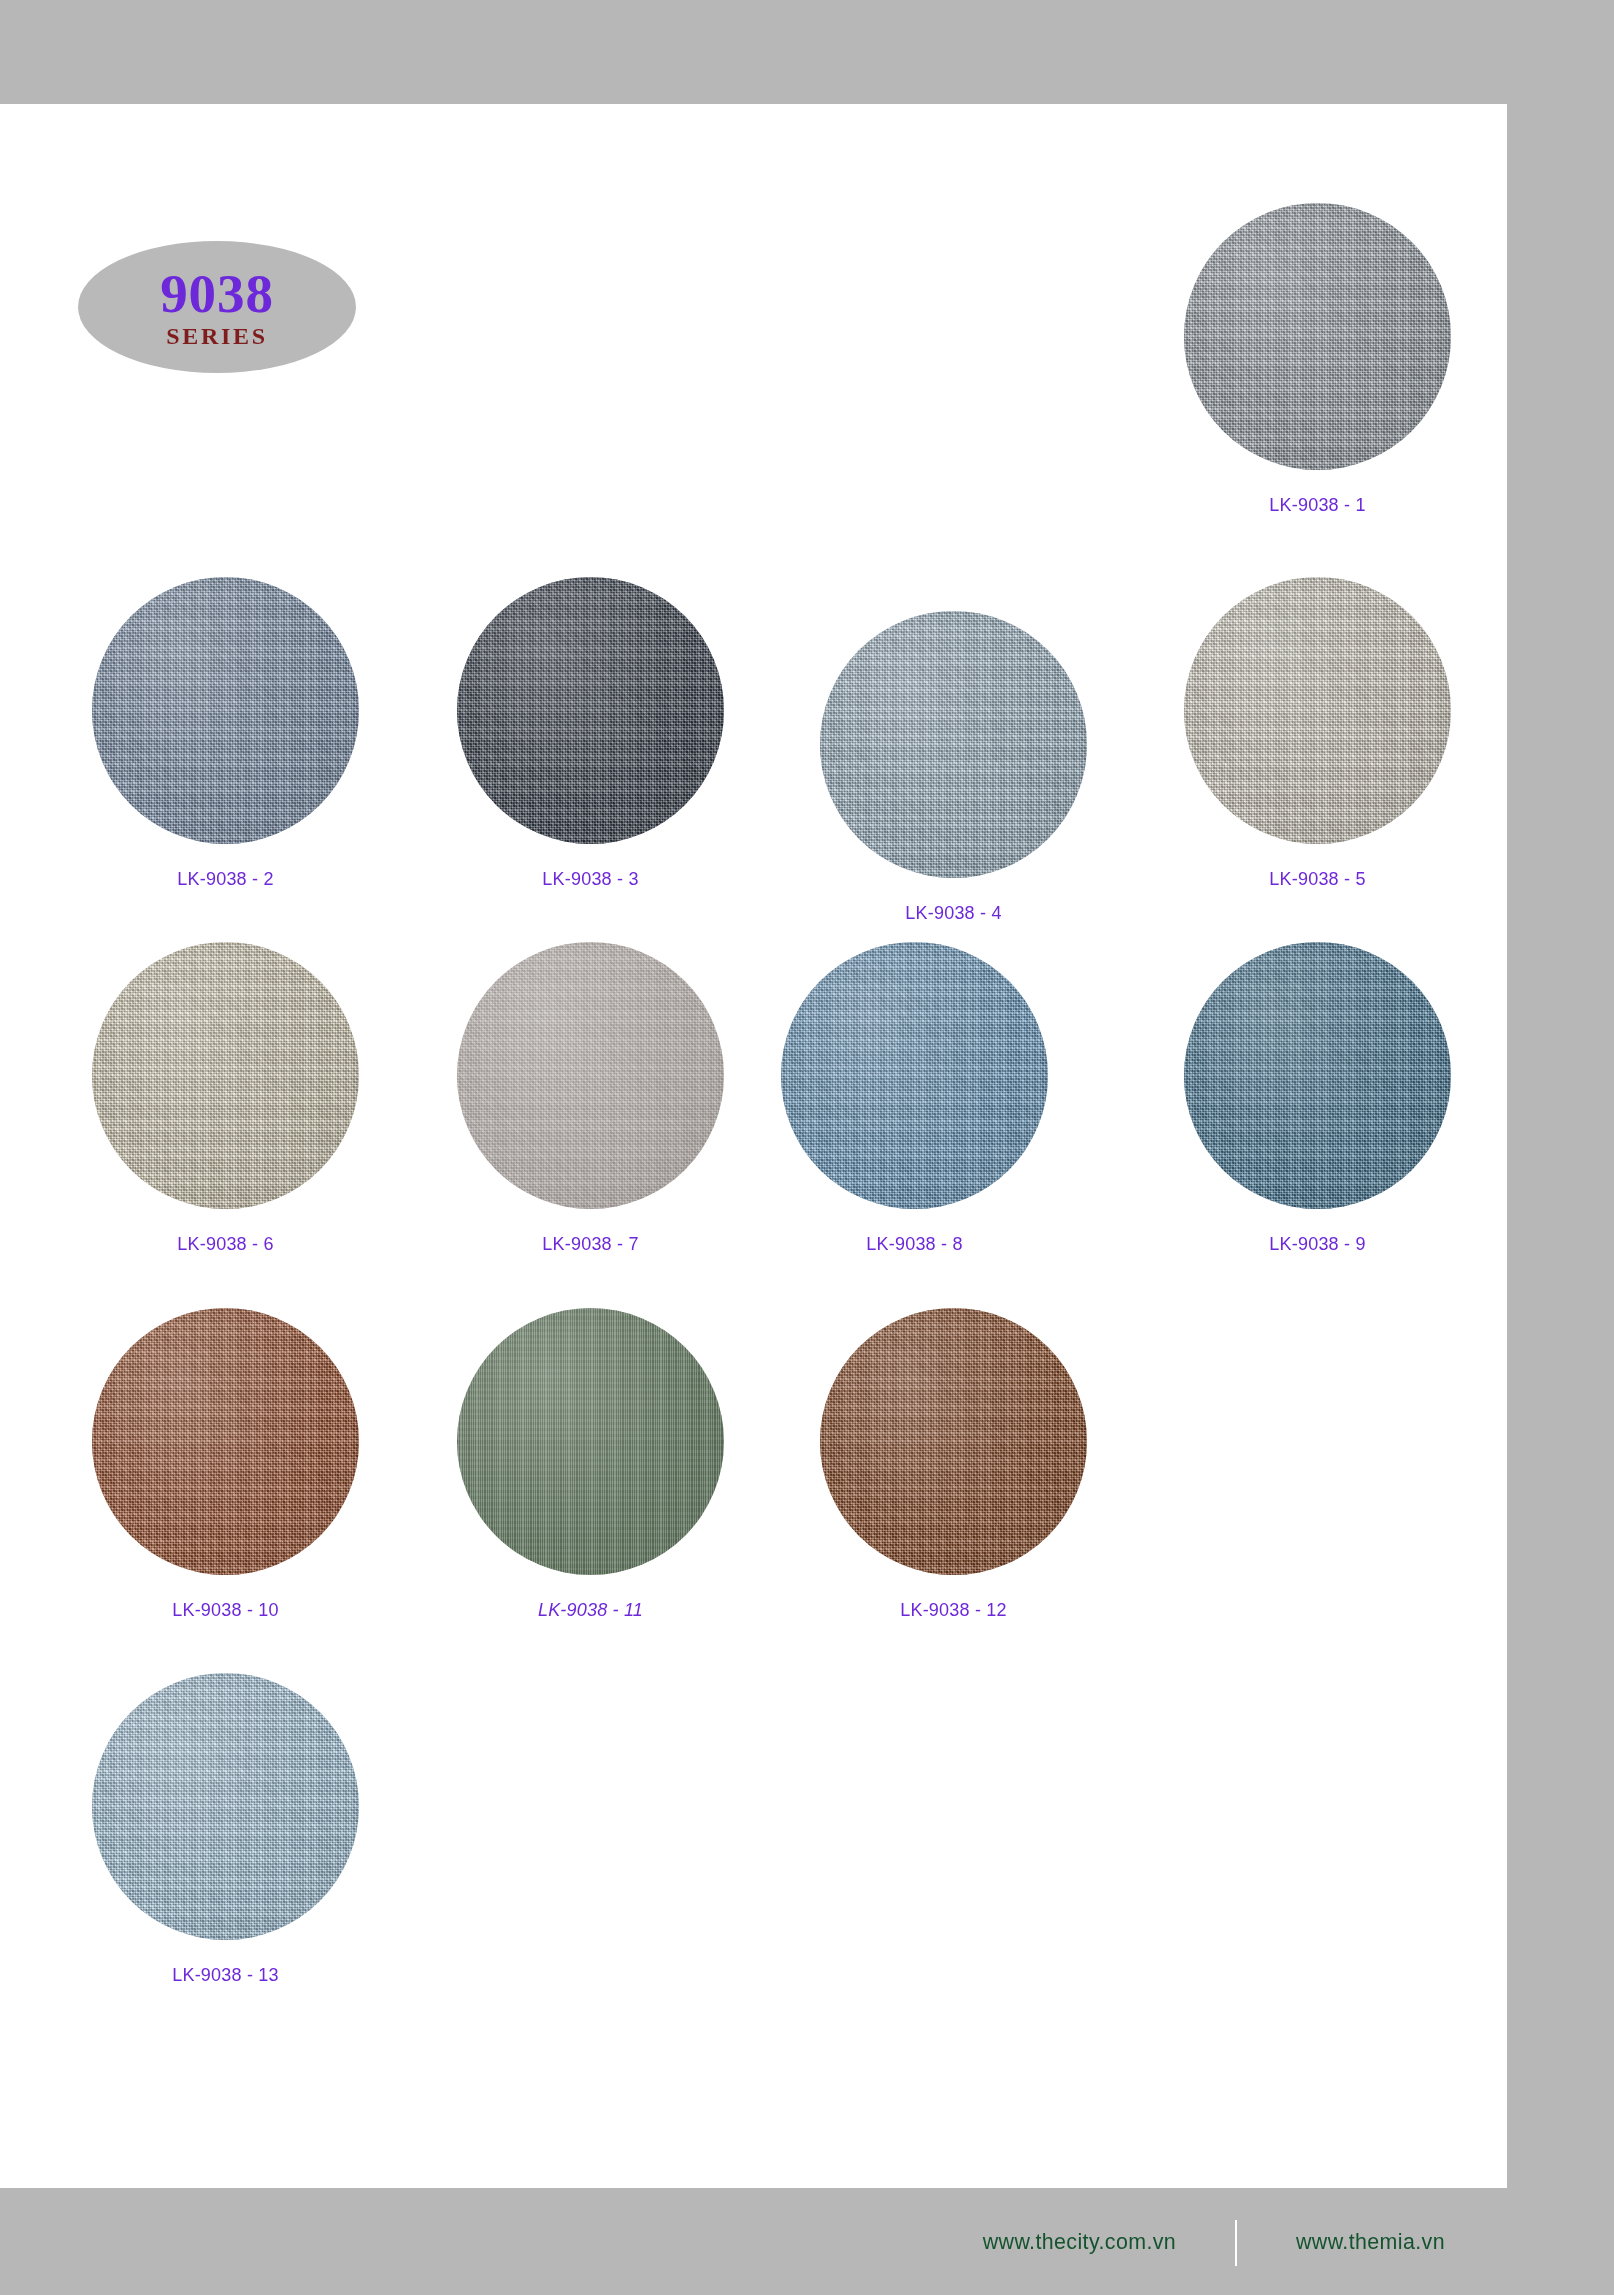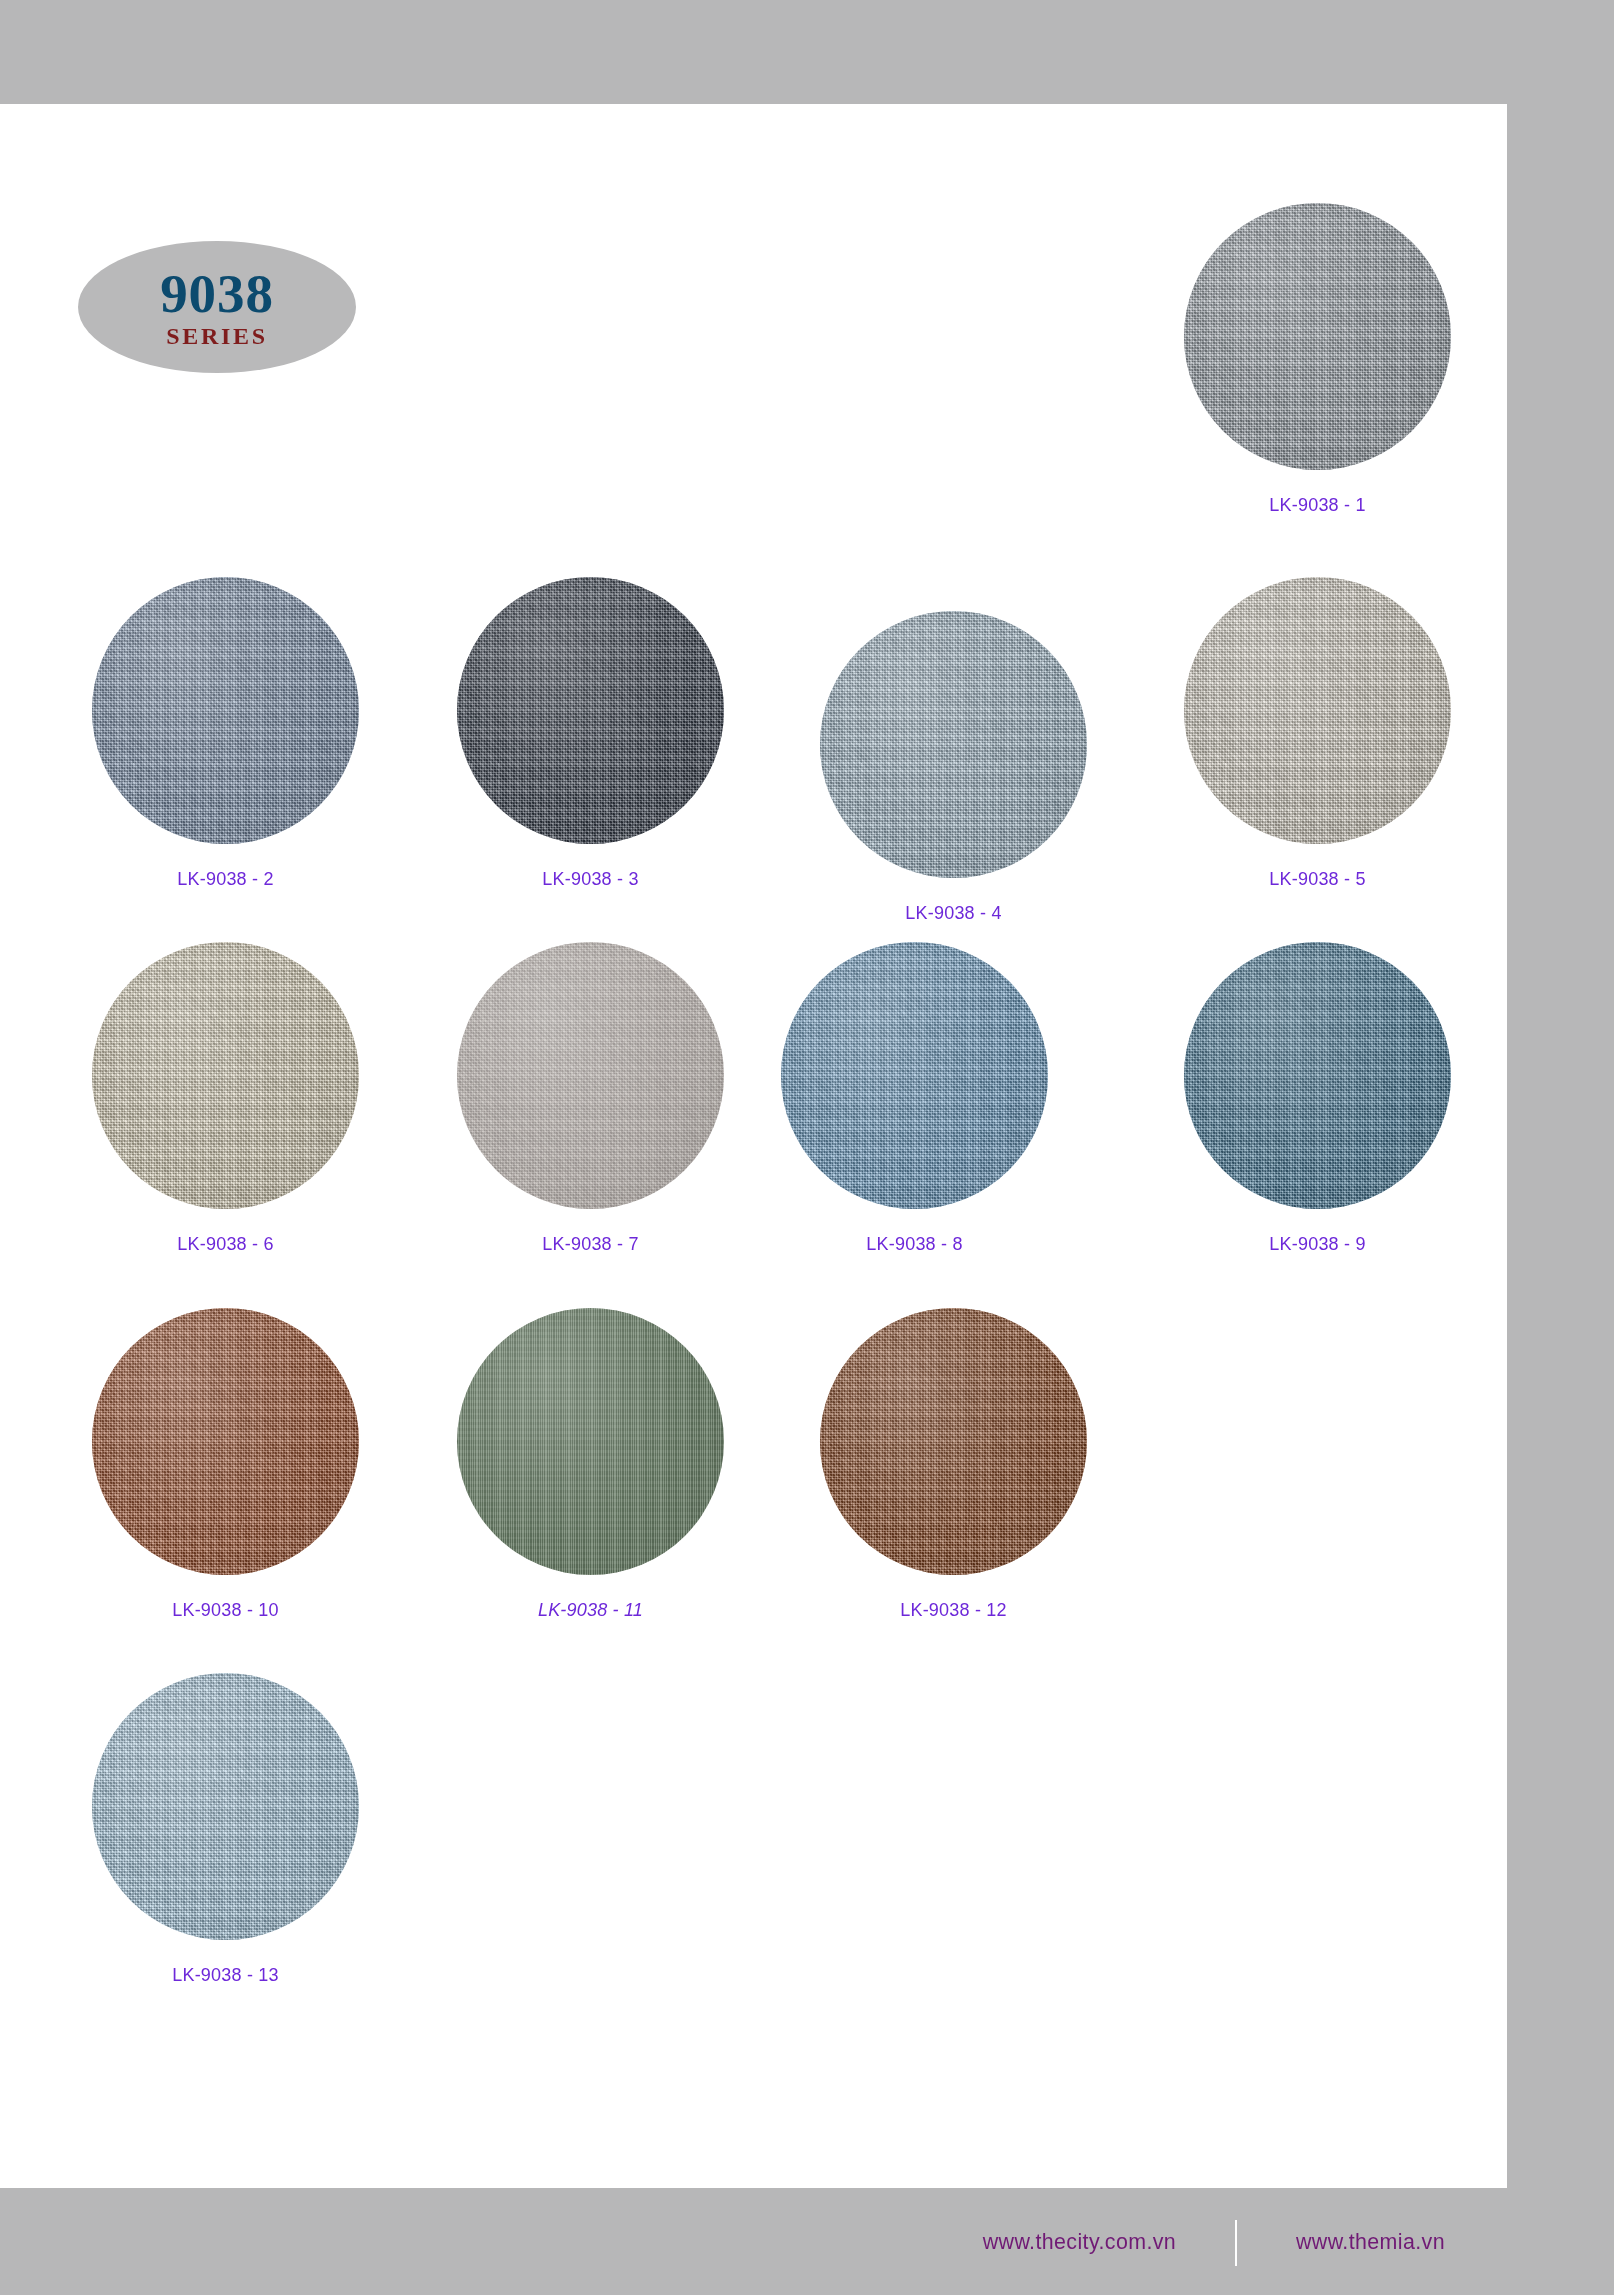--- a/index.html
+++ b/index.html
@@ -42,21 +42,21 @@
     display:flex;
     flex-direction:column;
     align-items:center;
     justify-content:center;
     line-height:1;
   }
   .badge-number {
     font-family:"Liberation Serif", serif;
     font-weight:700;
     font-size:55px;
-    color:#0c4a6e;
+    color:#6d28d9;
     letter-spacing:0.9px;
     margin-bottom:3.6px;
   }
   .badge-series {
     font-family:"Liberation Serif", serif;
     font-weight:700;
     font-size:24px;
     color:#7f1d1d;
     letter-spacing:2.7px;
   }
@@ -166,21 +166,21 @@
     padding-right:110px;
   }
   .footer-inner {
     display:flex;
     align-items:center;
     gap:0;
   }
   .footer-link {
     font-family:"Liberation Sans", sans-serif;
     font-size:21.4px;
-    color:#701a75;
+    color:#14532d;
     letter-spacing:0.4px;
     padding:0 59px;
     white-space:nowrap;
     text-decoration:none;
   }
   .footer-divider {
     width:1.8px;
     height:46px;
     background:#ffffff;
   }

